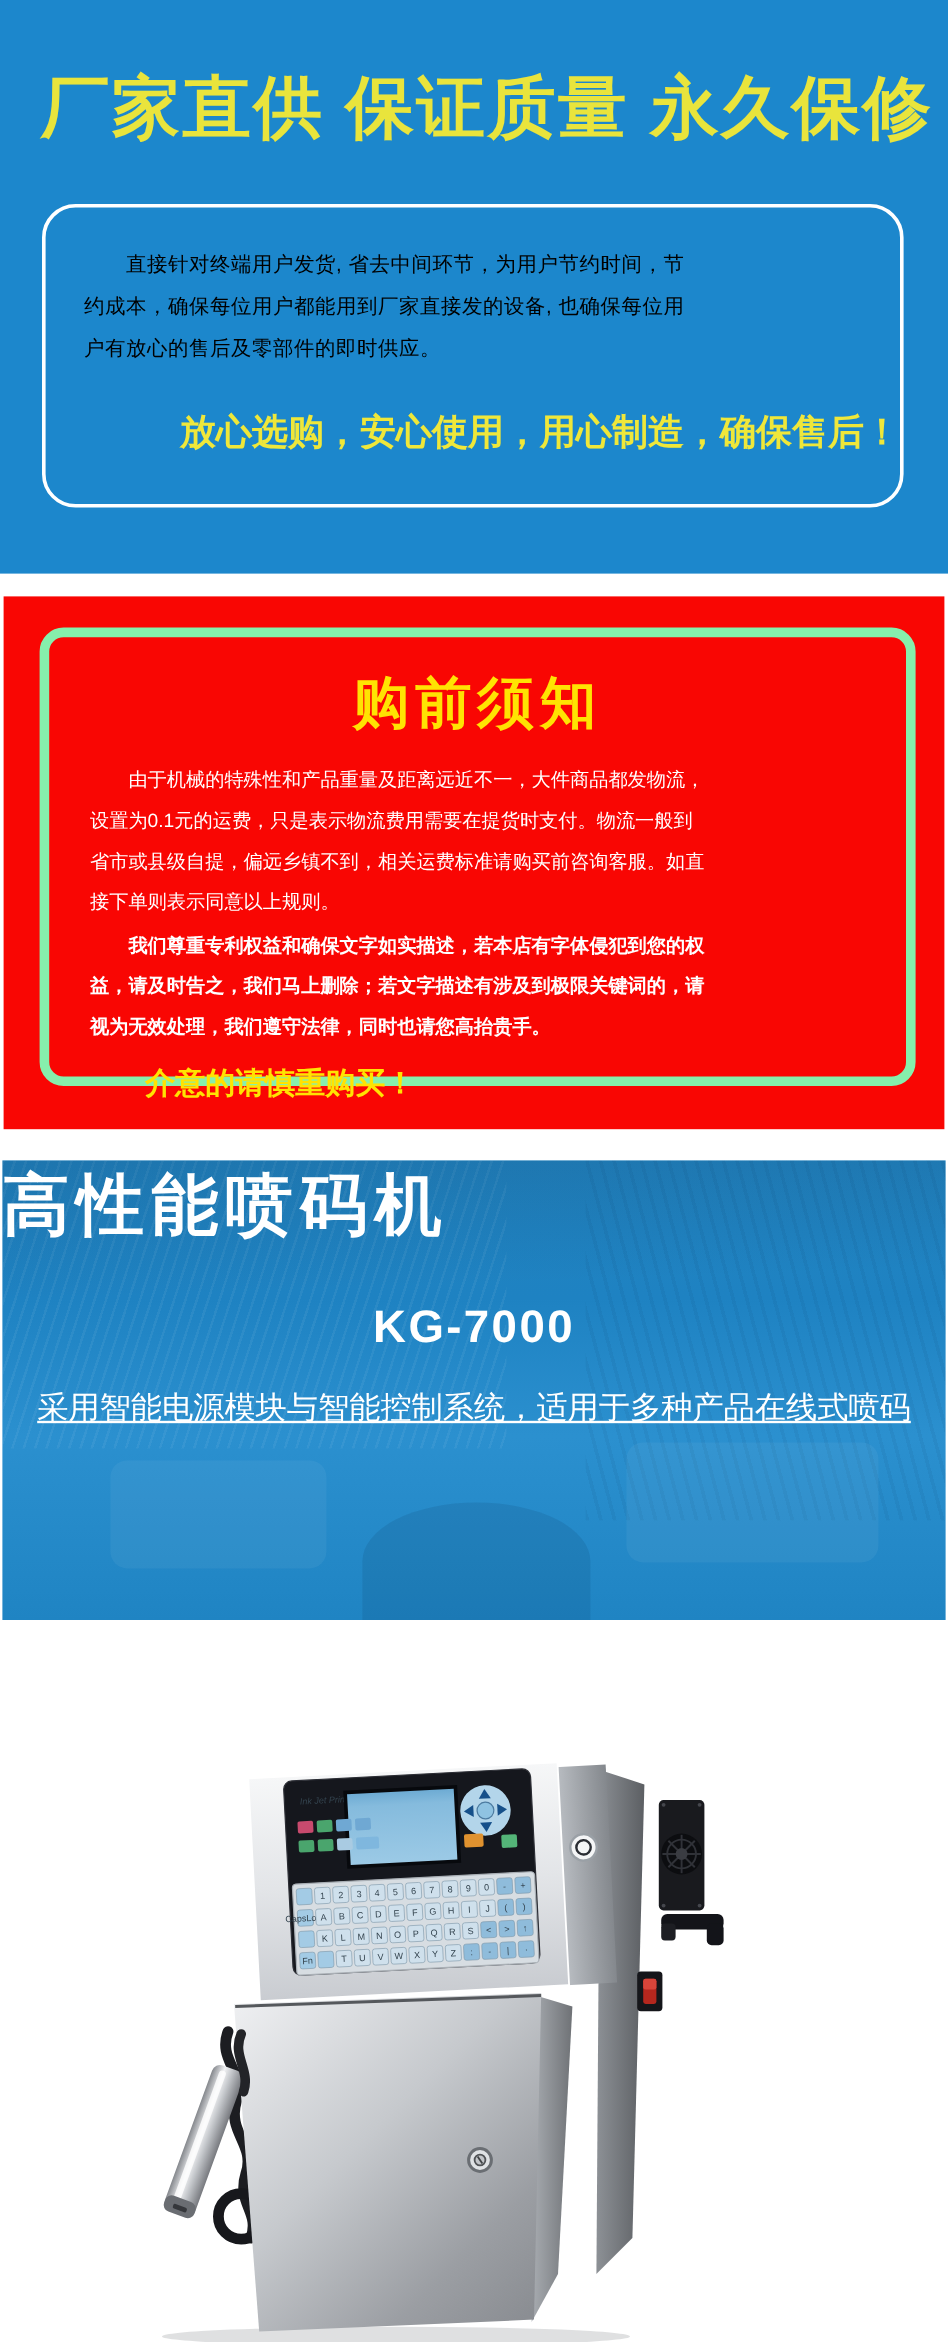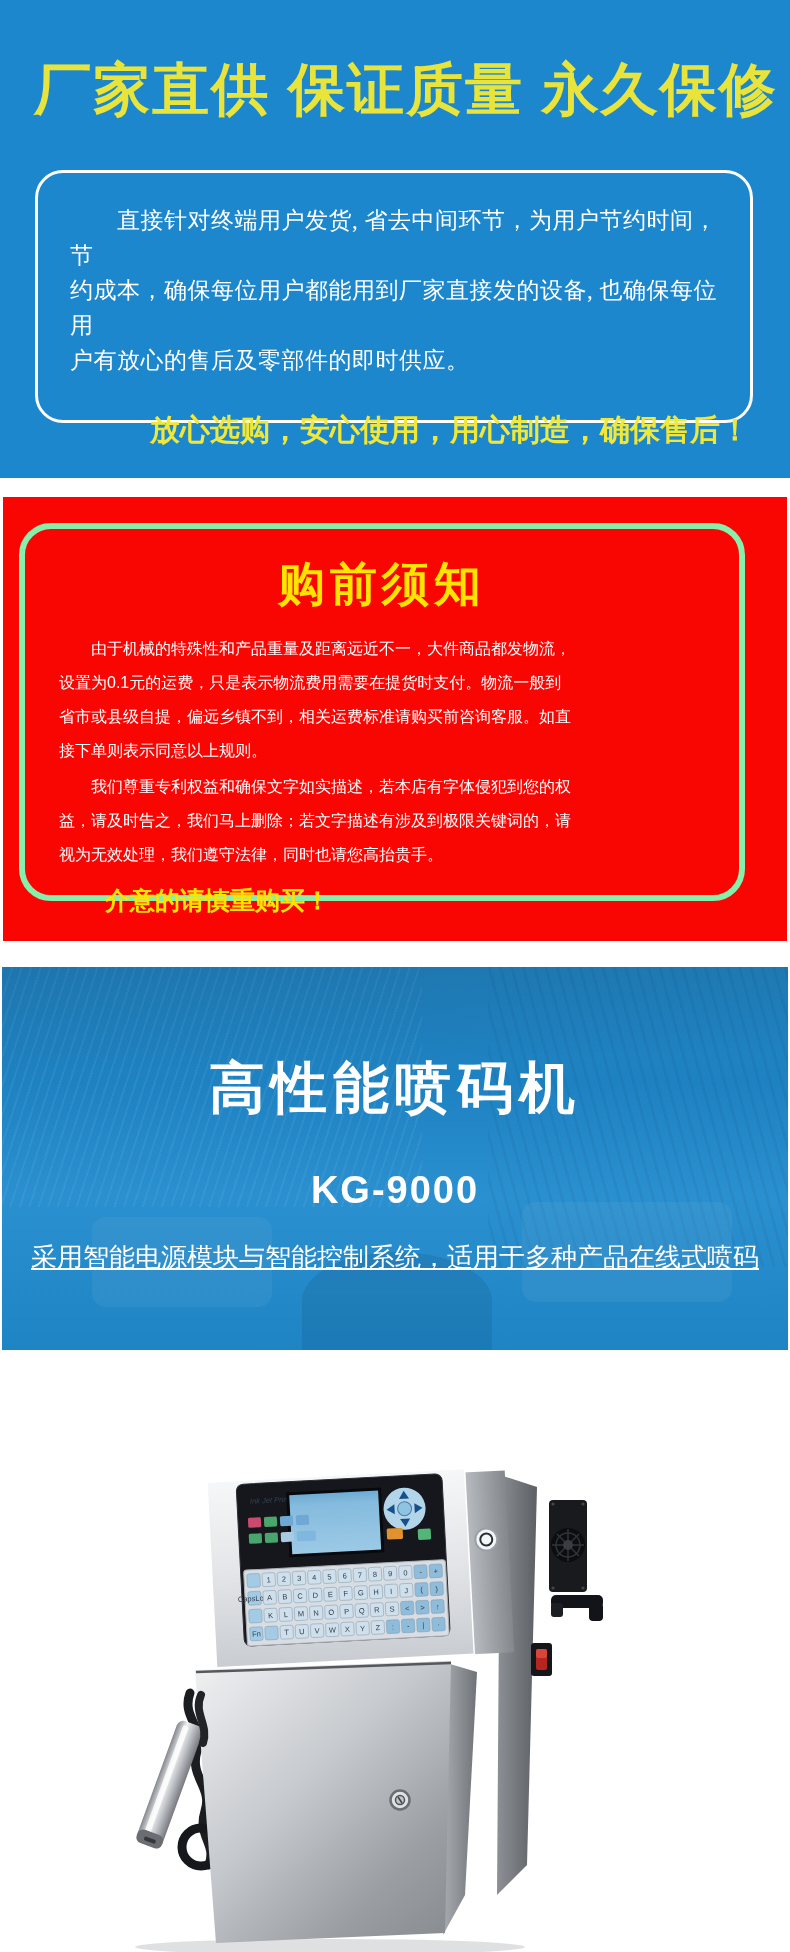--- a/index.html
+++ b/index.html
@@ -5,50 +5,50 @@
   html,body{margin:0;padding:0;background:#ffffff;}
   body{font-family:"Liberation Sans", sans-serif;}
   #page{position:relative;width:790px;height:1952px;margin:0 auto;background:#ffffff;overflow:hidden;}
 
   
   .banner{position:absolute;left:0;top:0;width:790px;height:478px;background:#1c87cc;}
   .banner-title{position:absolute;left:0;top:52px;width:790px;margin:0;text-align:center;
     font-size:57px;font-weight:bold;color:#e9e43c;letter-spacing:2px;white-space:nowrap;padding-left:11px;}
   .banner-box{position:absolute;left:35px;top:170px;width:712px;height:247px;
     border:3px solid #ffffff;border-radius:28px;}
-  .banner-body{margin:30px 32px 0 32px;font-size:23px;line-height:35px;color:#ffffff;
-    white-space:pre-line;letter-spacing:0.5px;font-family:Liberation Serif, serif;}
+  .banner-body{margin:30px 32px 0 32px;font-size:17px;line-height:35px;color:#000000;
+    white-space:pre-line;letter-spacing:0.5px;}
   .banner-slogan{margin:32px 0 0 0;text-align:right;font-size:30px;font-weight:bold;color:#efe73a;}
 
   
   .notice{position:absolute;left:3px;top:497px;width:784px;height:444px;background:#f90603;}
-  .notice-box{position:absolute;left:16px;top:26px;width:714px;height:366px;
-    border:6px solid #86efac;border-radius:32px;}
+  .notice-box{position:absolute;left:30px;top:26px;width:714px;height:366px;
+    border:8px solid #86efac;border-radius:20px;}
   .notice-title{margin:24px 0 0 0;text-align:center;font-size:47px;font-weight:bold;
     color:#ffe302;letter-spacing:5px;}
   .notice-para{margin:16px 34px 0 34px;font-size:16px;line-height:34px;color:#ffffff;
     white-space:pre-line;}
-  .notice-para.second{margin-top:2px;}
+  .notice-para.second{margin-top:2px;font-weight:bold;}
   .notice-warning{margin:12px 0 0 80px;font-size:25px;font-weight:bold;color:#ffe302;}
 
   
   .hero{position:absolute;left:2px;top:967px;width:786px;height:383px;overflow:hidden;
     background:linear-gradient(180deg,#2284c0 0%,#1e82c2 30%,#2b90cf 60%,#1f84c3 100%);}
   .hero-tex{position:absolute;pointer-events:none;}
   .hero-tex.t1{left:0;top:0;width:420px;height:240px;
     background:repeating-linear-gradient(108deg,rgba(255,255,255,0.07) 0 2px,rgba(255,255,255,0) 2px 9px);
     opacity:.8;}
   .hero-tex.t2{right:0;top:0;width:300px;height:300px;
     background:repeating-linear-gradient(75deg,rgba(0,20,50,0.05) 0 3px,rgba(0,0,0,0) 3px 11px);}
   .hero-tex.t3{left:0;top:0;width:786px;height:140px;
     background:linear-gradient(178deg,rgba(8,40,80,0.16),rgba(8,40,80,0) 70%);}
   .hero-tex.t4{left:90px;top:250px;width:180px;height:90px;border-radius:14px;background:rgba(255,255,255,0.05);}
   .hero-tex.t5{left:520px;top:235px;width:210px;height:100px;border-radius:14px;background:rgba(255,255,255,0.05);}
   .hero-tex.t6{left:300px;top:285px;width:190px;height:98px;border-radius:50% 50% 0 0;background:rgba(0,25,55,0.10);}
-  .hero-title{margin:0;padding-top:84px;text-align:center;font-size:56px;font-weight:600;
+  .hero-title{margin:0;text-align:left;font-size:56px;font-weight:600;
     color:#ffffff;letter-spacing:6px;position:relative;}
   .hero-model{margin:42px 0 0 0;text-align:center;font-size:38px;font-weight:600;color:#ffffff;
     letter-spacing:2px;position:relative;}
   .hero-desc{margin:28px 0 0 0;text-align:center;font-size:26px;color:#ffffff;position:relative;text-decoration:underline;}
 
   
   .photo-section{position:absolute;left:0;top:1350px;width:790px;height:602px;background:#ffffff;}
   .machine-svg{position:absolute;left:85px;top:45px;}
   .kb-key-label{font-size:7.5px;fill:#33434e;}
 </style>
@@ -82,21 +82,21 @@
   </section>
 
   <section class="hero">
     <div class="hero-tex t1"></div>
     <div class="hero-tex t2"></div>
     <div class="hero-tex t3"></div>
     <div class="hero-tex t4"></div>
     <div class="hero-tex t5"></div>
     <div class="hero-tex t6"></div>
     <h2 class="hero-title">高性能喷码机</h2>
-    <div class="hero-model">KG-9000</div>
+    <div class="hero-model">KG-7000</div>
     <div class="hero-desc">采用智能电源模块与智能控制系统，适用于多种产品在线式喷码</div>
   </section>
 
   <section class="photo-section">
     <svg class="machine-svg" width="620" height="560" viewBox="0 0 620 560">
       <defs>
         <linearGradient id="steelH" x1="0" y1="0" x2="0" y2="1">
           <stop offset="0" stop-color="#f6f7f8"></stop>
             <stop offset="0.5" stop-color="#e3e5e8"></stop>
           <stop offset="1" stop-color="#c9ccd1"></stop>

